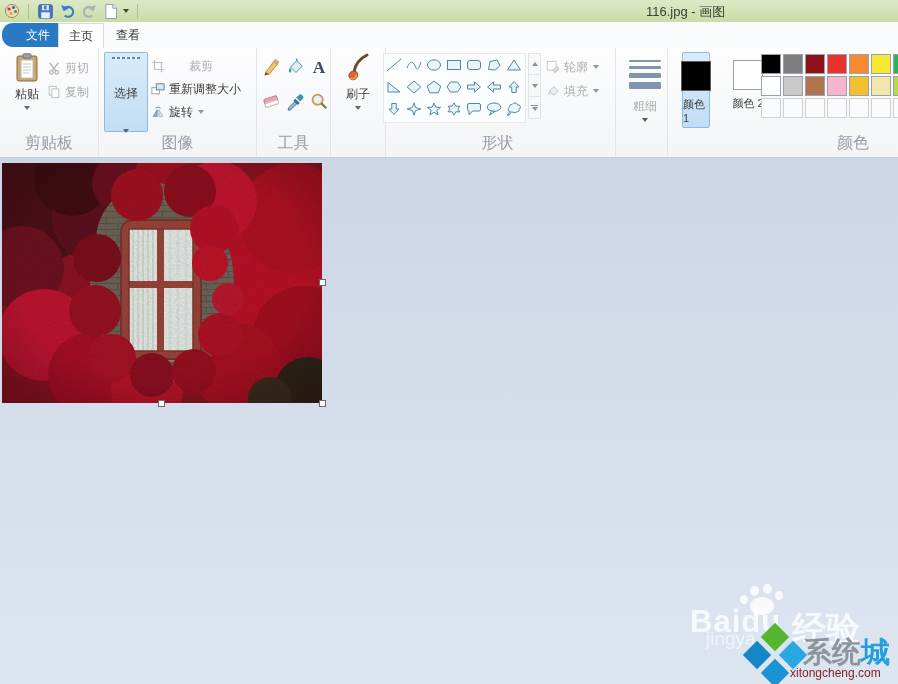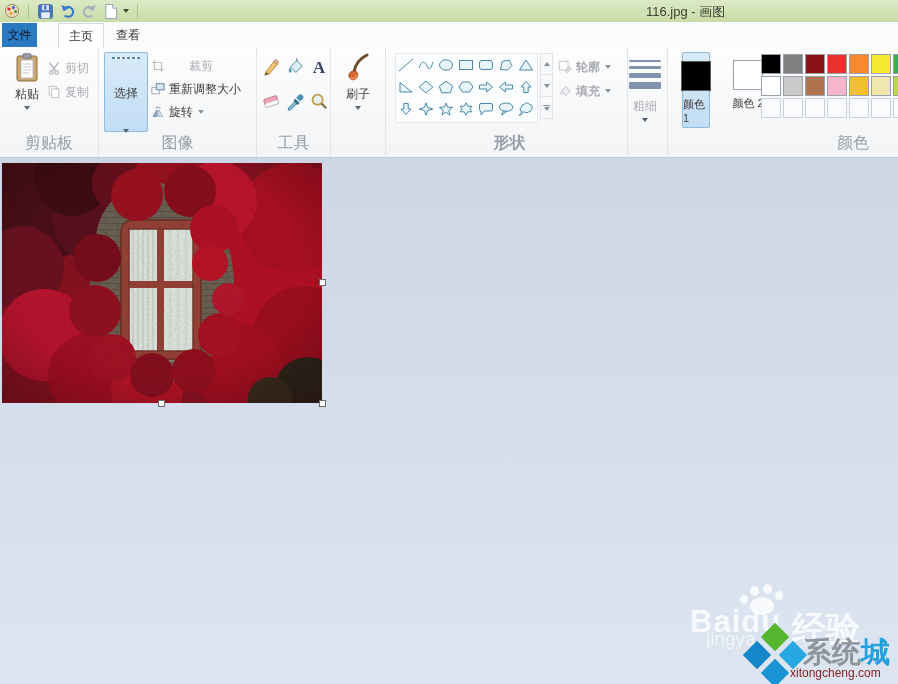--- a/index.html
+++ b/index.html
@@ -14,21 +14,21 @@
   .qat .sep{width:1px;height:15px;background:#aec08c;margin:0 3px;}
   .qat svg{display:block;}
   .caret-down{width:0;height:0;border-left:3.5px solid transparent;
     border-right:3.5px solid transparent;border-top:4px solid #4c5a68;}
   .qat .caret-down{border-top-color:#3c4a2e;}
   .wtitle{position:absolute;left:646px;top:3px;font-size:13px;color:#3a3f34;}
   
   .tabrow{position:absolute;left:0;top:22px;width:898px;height:26px;background:#fafbfc;}
   .tab{position:absolute;top:1px;height:24px;display:flex;align-items:center;
        justify-content:center;font-size:12px;color:#333;cursor:default;}
-  .tab-file{left:2px;width:35px;background:#2a79c3;color:#0f172a;}
+  .tab-file{left:2px;width:72px;background:#2a79c3;color:#ffffff;border-radius:11px;}
   .tab-home{left:58px;width:44px;background:#fff;border:1px solid #d6dade;border-bottom:none;}
   .tab-view{left:106px;width:44px;}
   
   .ribbon{position:absolute;left:0;top:48px;width:898px;height:109px;
     background:linear-gradient(#fdfdfe,#f2f4f6);border-bottom:1px solid #c0cbdb;}
   .rgroup{position:absolute;top:0;height:109px;border-right:1px solid #e2e5e9;box-sizing:border-box;}
   .glabel{position:absolute;bottom:3px;left:0;right:0;text-align:center;
     font-size:16px;color:#979ea8;}
   .bigbtn{position:absolute;width:44px;height:80px;top:4px;display:flex;flex-direction:column;
     align-items:center;font-size:12px;color:#3c3c3c;}
@@ -254,21 +254,21 @@
         <svg width="30" height="32" viewBox="0 0 30 32">
             <path d="M24,3 C16,7 12,13 11,20" stroke="#6b4a28" stroke-width="3" fill="none" stroke-linecap="round"></path>
             <path d="M11,19 C6.5,19 4.6,23.4 7,26.4 C10,29.4 14.8,27 14.6,22.6 C14.5,20 13,19 11,19 Z" fill="#d8672e" stroke="#a84a20"></path>
             <path d="M7.4,26 C10,28 13.4,26 13.6,22.6" stroke="#f0935a" stroke-width="1.6" fill="none"></path>
           </svg>
         <span class="blabel">刷子</span>
         <span class="caret-down"></span>
       </div>
     </div>
 
-    <div class="rgroup" style="left:392px;width:236px;font-weight:bold;">
+    <div class="rgroup" style="left:380px;width:236px;">
       <div id="shapes-grid">
           <div class="shapecell">
             <svg width="16" height="14" viewBox="0 0 16 14">
               <line x1="1" y1="13" x2="15" y2="1" stroke="#4a89a8"></line>
             </svg>
           </div>
           <div class="shapecell">
             <svg width="16" height="14" viewBox="0 0 16 14">
               <path d="M1,10 C4,2 7,3 9,8 C11,13 13,11 15,4" fill="none" stroke="#4a89a8"></path>
             </svg>

